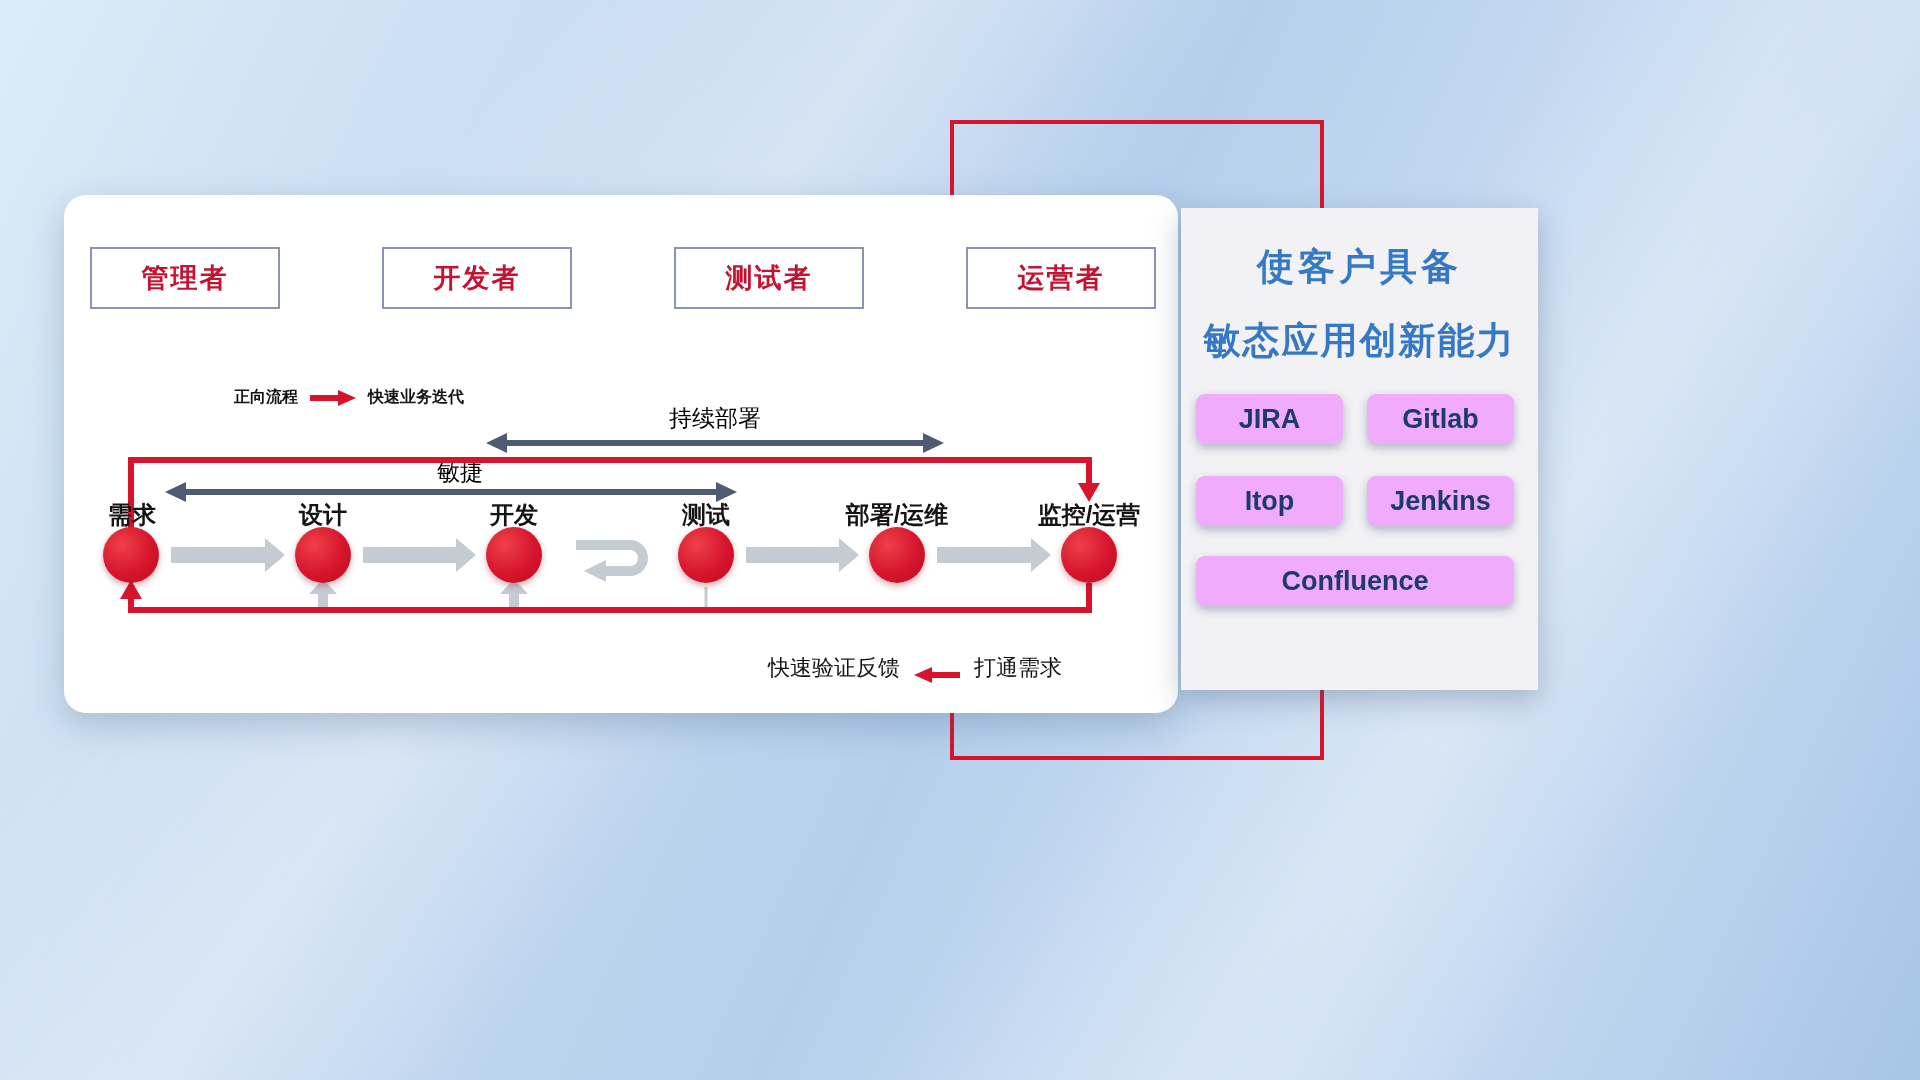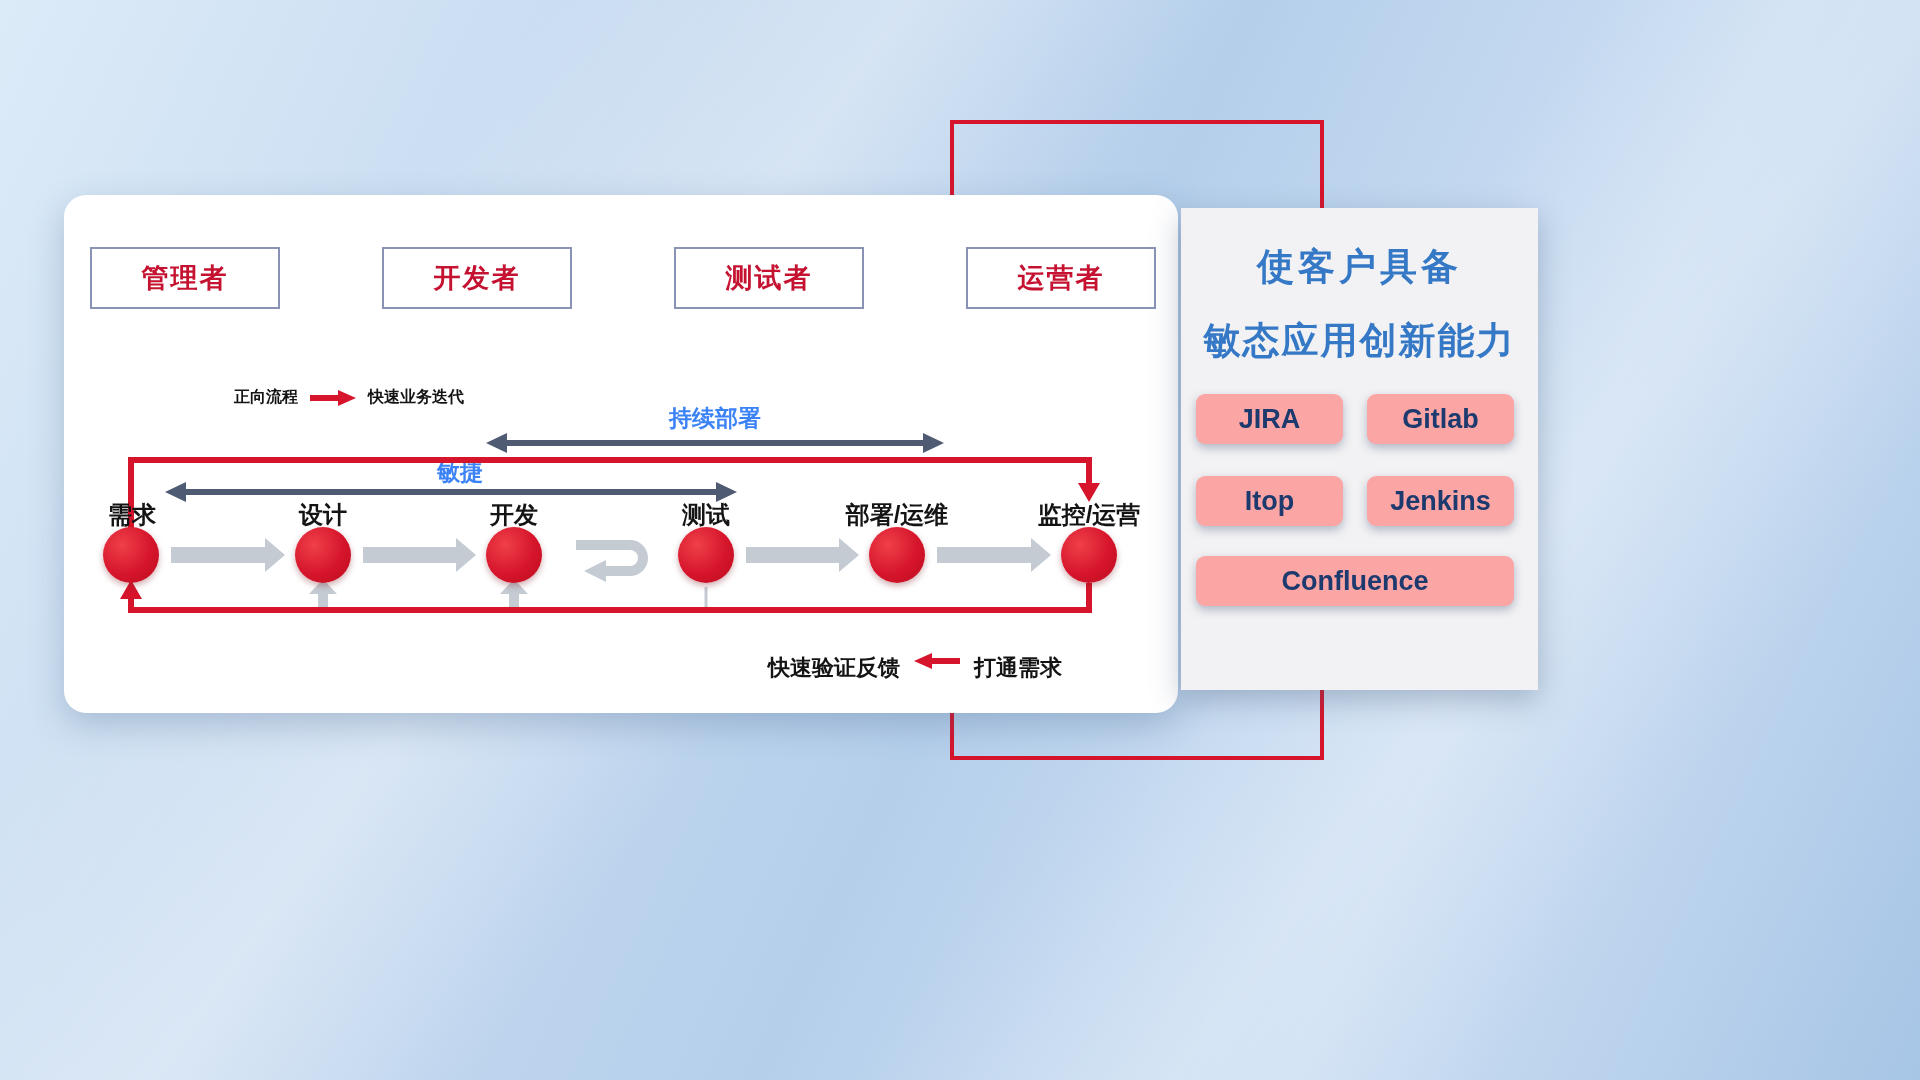--- a/index.html
+++ b/index.html
@@ -46,25 +46,25 @@
     letter-spacing:1px;
   }
 
   .legend-forward {
     position:absolute; left:170px; top:192px;
     display:flex; align-items:center; gap:12px;
     font-size:16px; font-weight:bold; color:#141414;
   }
   .legend-feedback {
     position:absolute; left:704px; top:458px;
-    display:flex; align-items:flex-start; gap:14px;
-    font-size:22px; font-weight:bold; color:#141414;
-  }
-
-  .span-label { position:absolute; font-size:23px; font-weight:bold; color:#3b82f6; }
+    display:flex; align-items:flex-end; gap:14px;
+    font-size:22px; font-weight:normal; color:#141414;
+  }
+
+  .span-label { position:absolute; font-size:23px; font-weight:normal; color:#000000; }
   .span-cd    { left:571px; top:208px; width:160px; text-align:center; }
   .span-agile { left:346px; top:262px; width:100px; text-align:center; }
 
   .flow-svg { position:absolute; left:0; top:0; width:1114px; height:518px; pointer-events:none; }
 
   .stage-label {
     position:absolute; top:304px; width:180px; text-align:center;
     font-size:24px; font-weight:bold; color:#141414;
   }
   .stage-node {
@@ -77,21 +77,21 @@
   .side-panel {
     position:absolute; left:1181px; top:208px; width:357px; height:482px;
     background:#f2f2f4;
     box-shadow:0 10px 28px rgba(70,90,120,.35);
   }
   .panel-title { position:absolute; left:0; width:100%; text-align:center;
     font-weight:bold; color:#3579c6; }
   .panel-title.l1 { top:34px;  font-size:37px; letter-spacing:4px; }
   .panel-title.l2 { top:108px; font-size:37px; letter-spacing:2px; }
   .tool {
-    position:absolute; height:50px; background:#fca5a5; border-radius:9px;
+    position:absolute; height:50px; background:#f0abfc; border-radius:9px;
     box-shadow:0 4px 10px rgba(100,110,140,.45);
     display:flex; align-items:center; justify-content:center;
     font-size:27px; font-weight:bold; color:#1c3a6e;
   }
   .tool.jira       { left:15px;  top:186px; width:147px; }
   .tool.gitlab     { left:186px; top:186px; width:147px;align-items:center; }
   .tool.itop       { left:15px;  top:268px; width:147px; }
   .tool.jenkins    { left:186px; top:268px; width:147px; }
   .tool.confluence { left:15px;  top:348px; width:318px; }
 </style>

